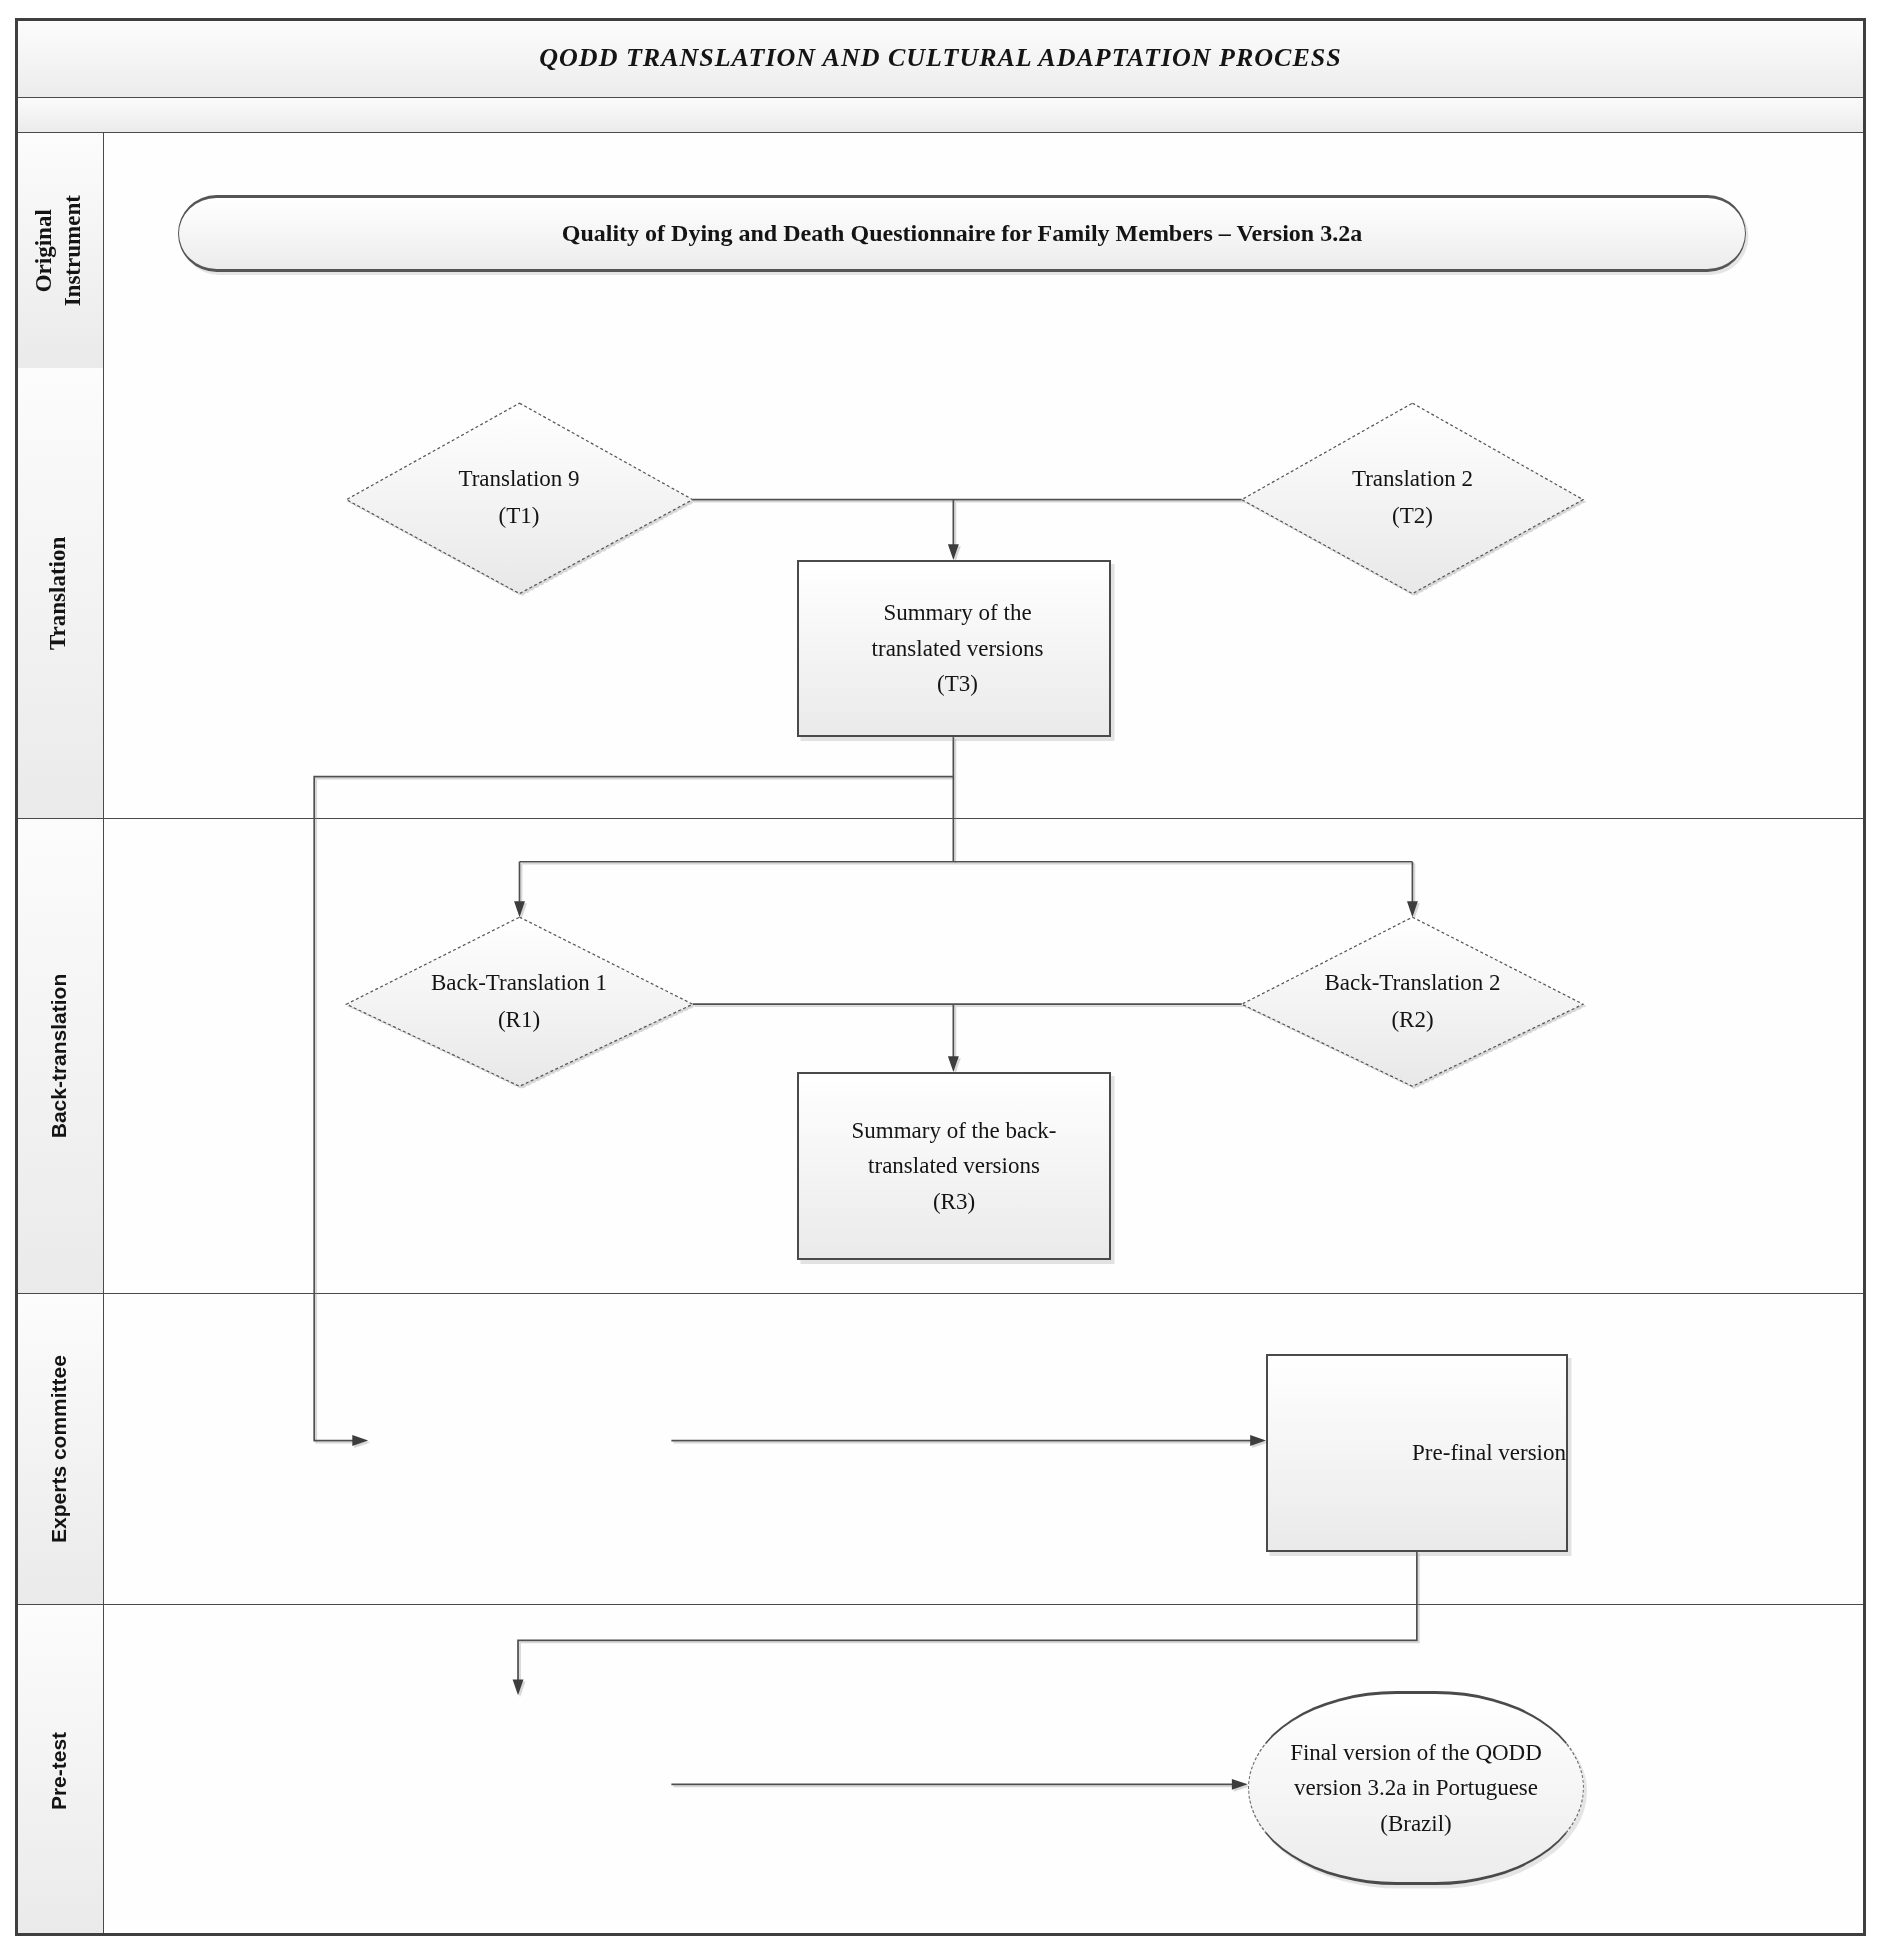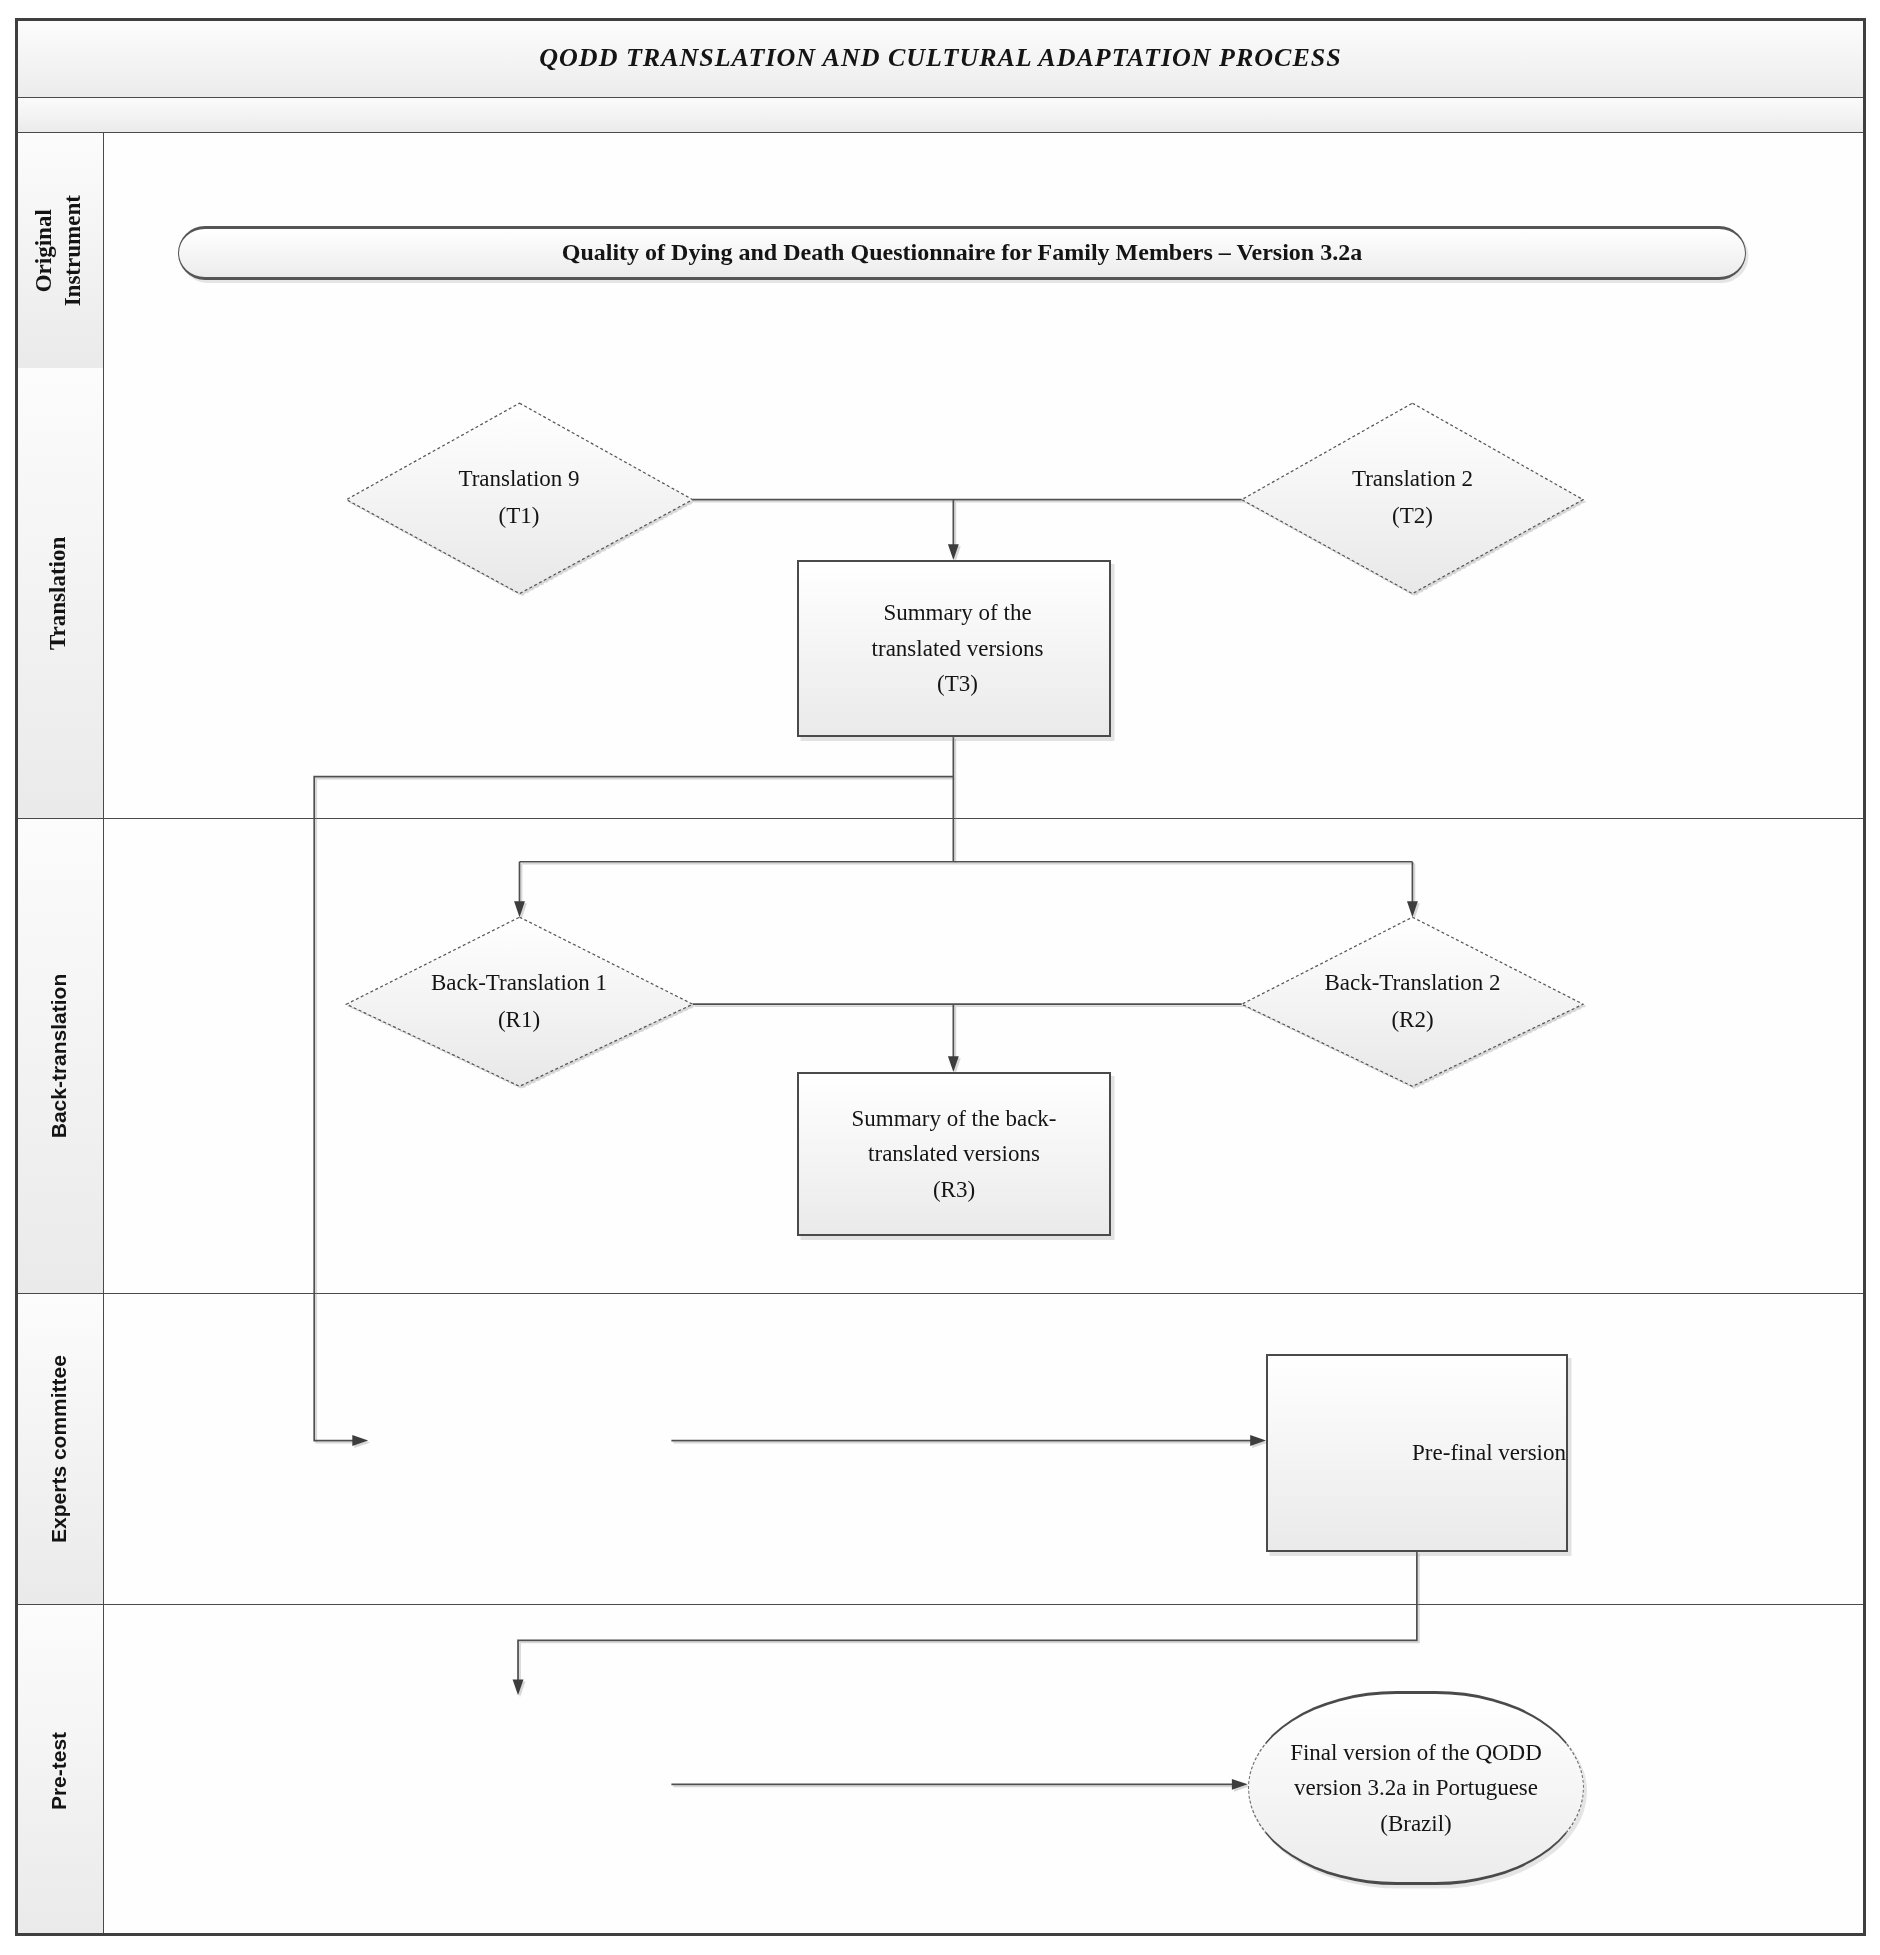--- a/index.html
+++ b/index.html
@@ -53,23 +53,23 @@
              background:linear-gradient(180deg,#ffffff 0%,#ececec 100%);
              box-shadow:2.5px 3px 0 rgba(128,128,128,0.20);
              font-weight:bold; font-size:24px; }
   .terminator { border:1.5px dashed #6f6f6f; border-top:3px solid #4a4a4a; border-bottom:3px solid #4a4a4a;
                 border-radius:46% / 52%;
                 background:linear-gradient(180deg,#ffffff 0%,#ececec 100%);
                 box-shadow:3px 3.5px 0 rgba(128,128,128,0.20);font-family:Liberation Serif, serif; }
   .dlabel { background:transparent; z-index:25; line-height:1.6; }
   .txt { white-space:pre-line; }
 
-  .n-stadium  { left:178px;  top:226px;  width:1568px; height:54px; }
+  .n-stadium  { left:178px;  top:195px;  width:1568px; height:77px; }
   .n-t3       { left:797px; top:560px; width:314px;  height:177px;padding-left:7px; }
-  .n-r3       { left:797px; top:1072px; width:314px;  height:164px; }
+  .n-r3       { left:797px; top:1072px; width:314px;  height:188px; }
   .n-review   { left:367px;  top:1351px; width:304px;  height:184px; }
   .n-prefinal { left:1266px; top:1354px; width:302px;  height:198px;align-items:flex-end; }
   .n-pretest  { left:367px;  top:1696px; width:305px;  height:177px; }
   .n-final    { left:1248px; top:1691px; width:336px;  height:194px; padding:0 20px; }
 
   .d-t1 { left:346px;  top:403px;  width:346px; height:190px; }
   .d-t2 { left:1242px; top:403px;  width:341px; height:190px; }
   .d-r1 { left:346px;  top:917px; width:346px; height:169px; }
   .d-r2 { left:1242px; top:917px; width:341px; height:169px; }
 </style>

